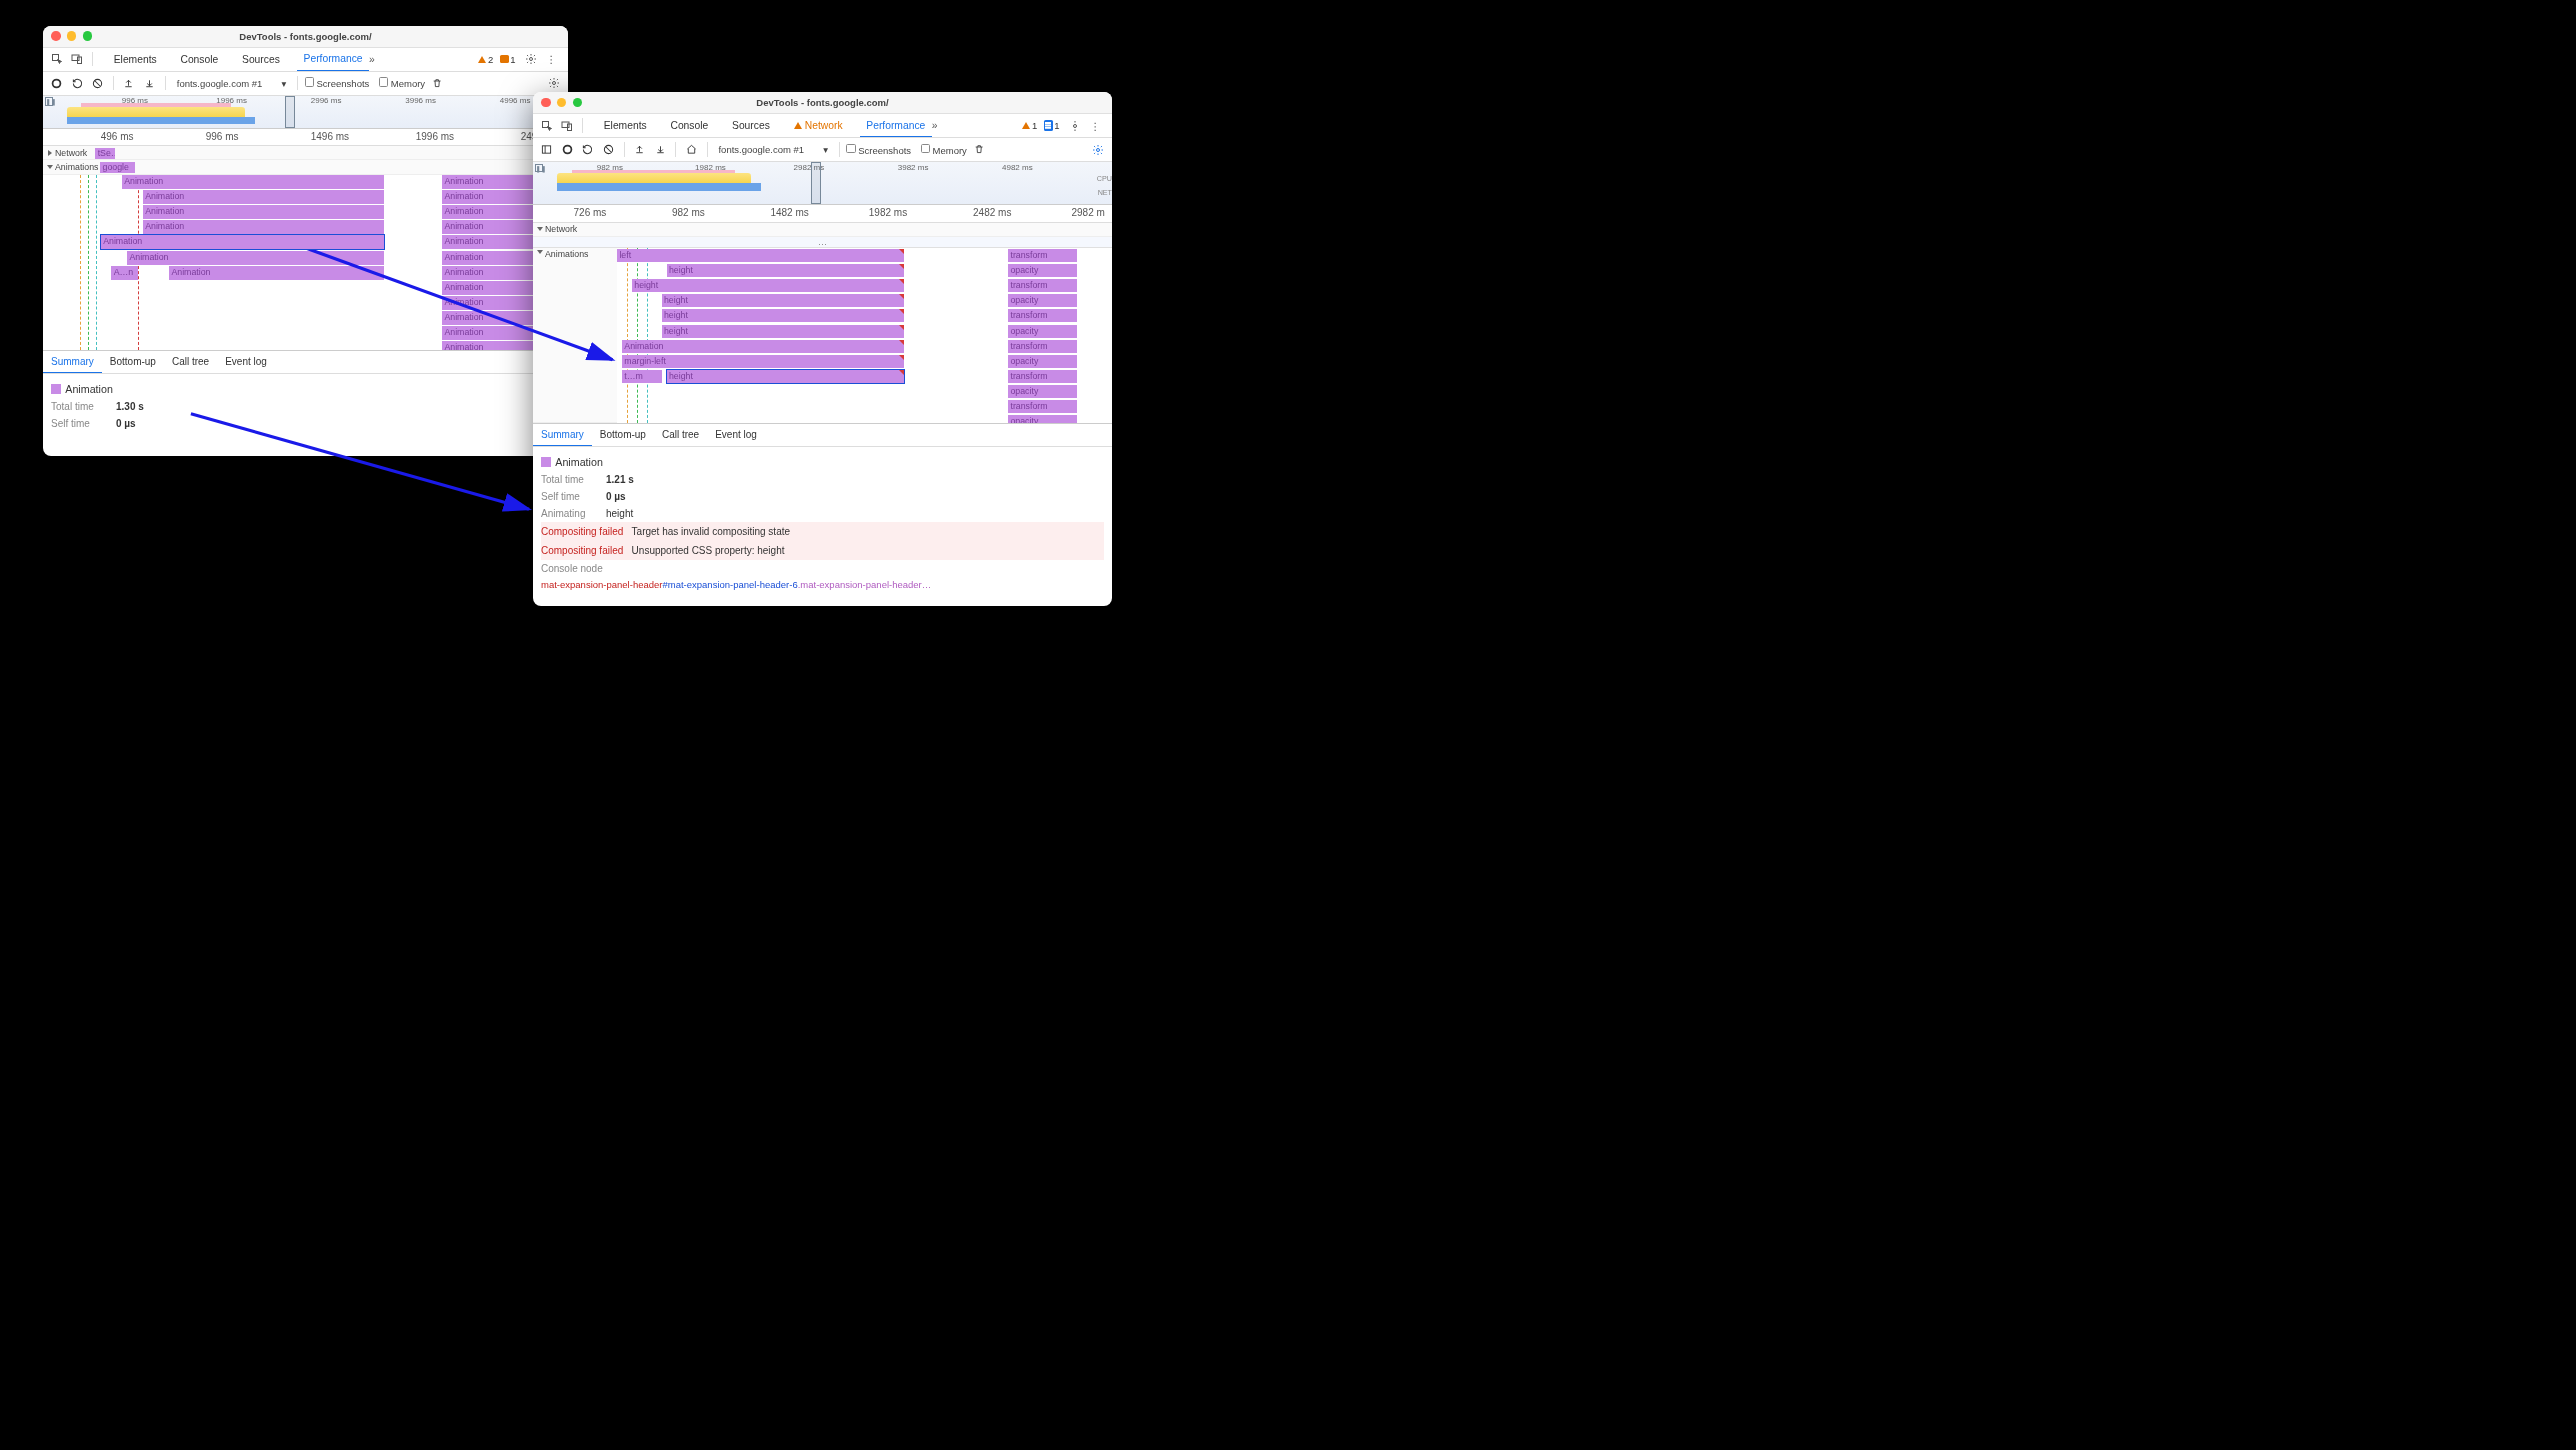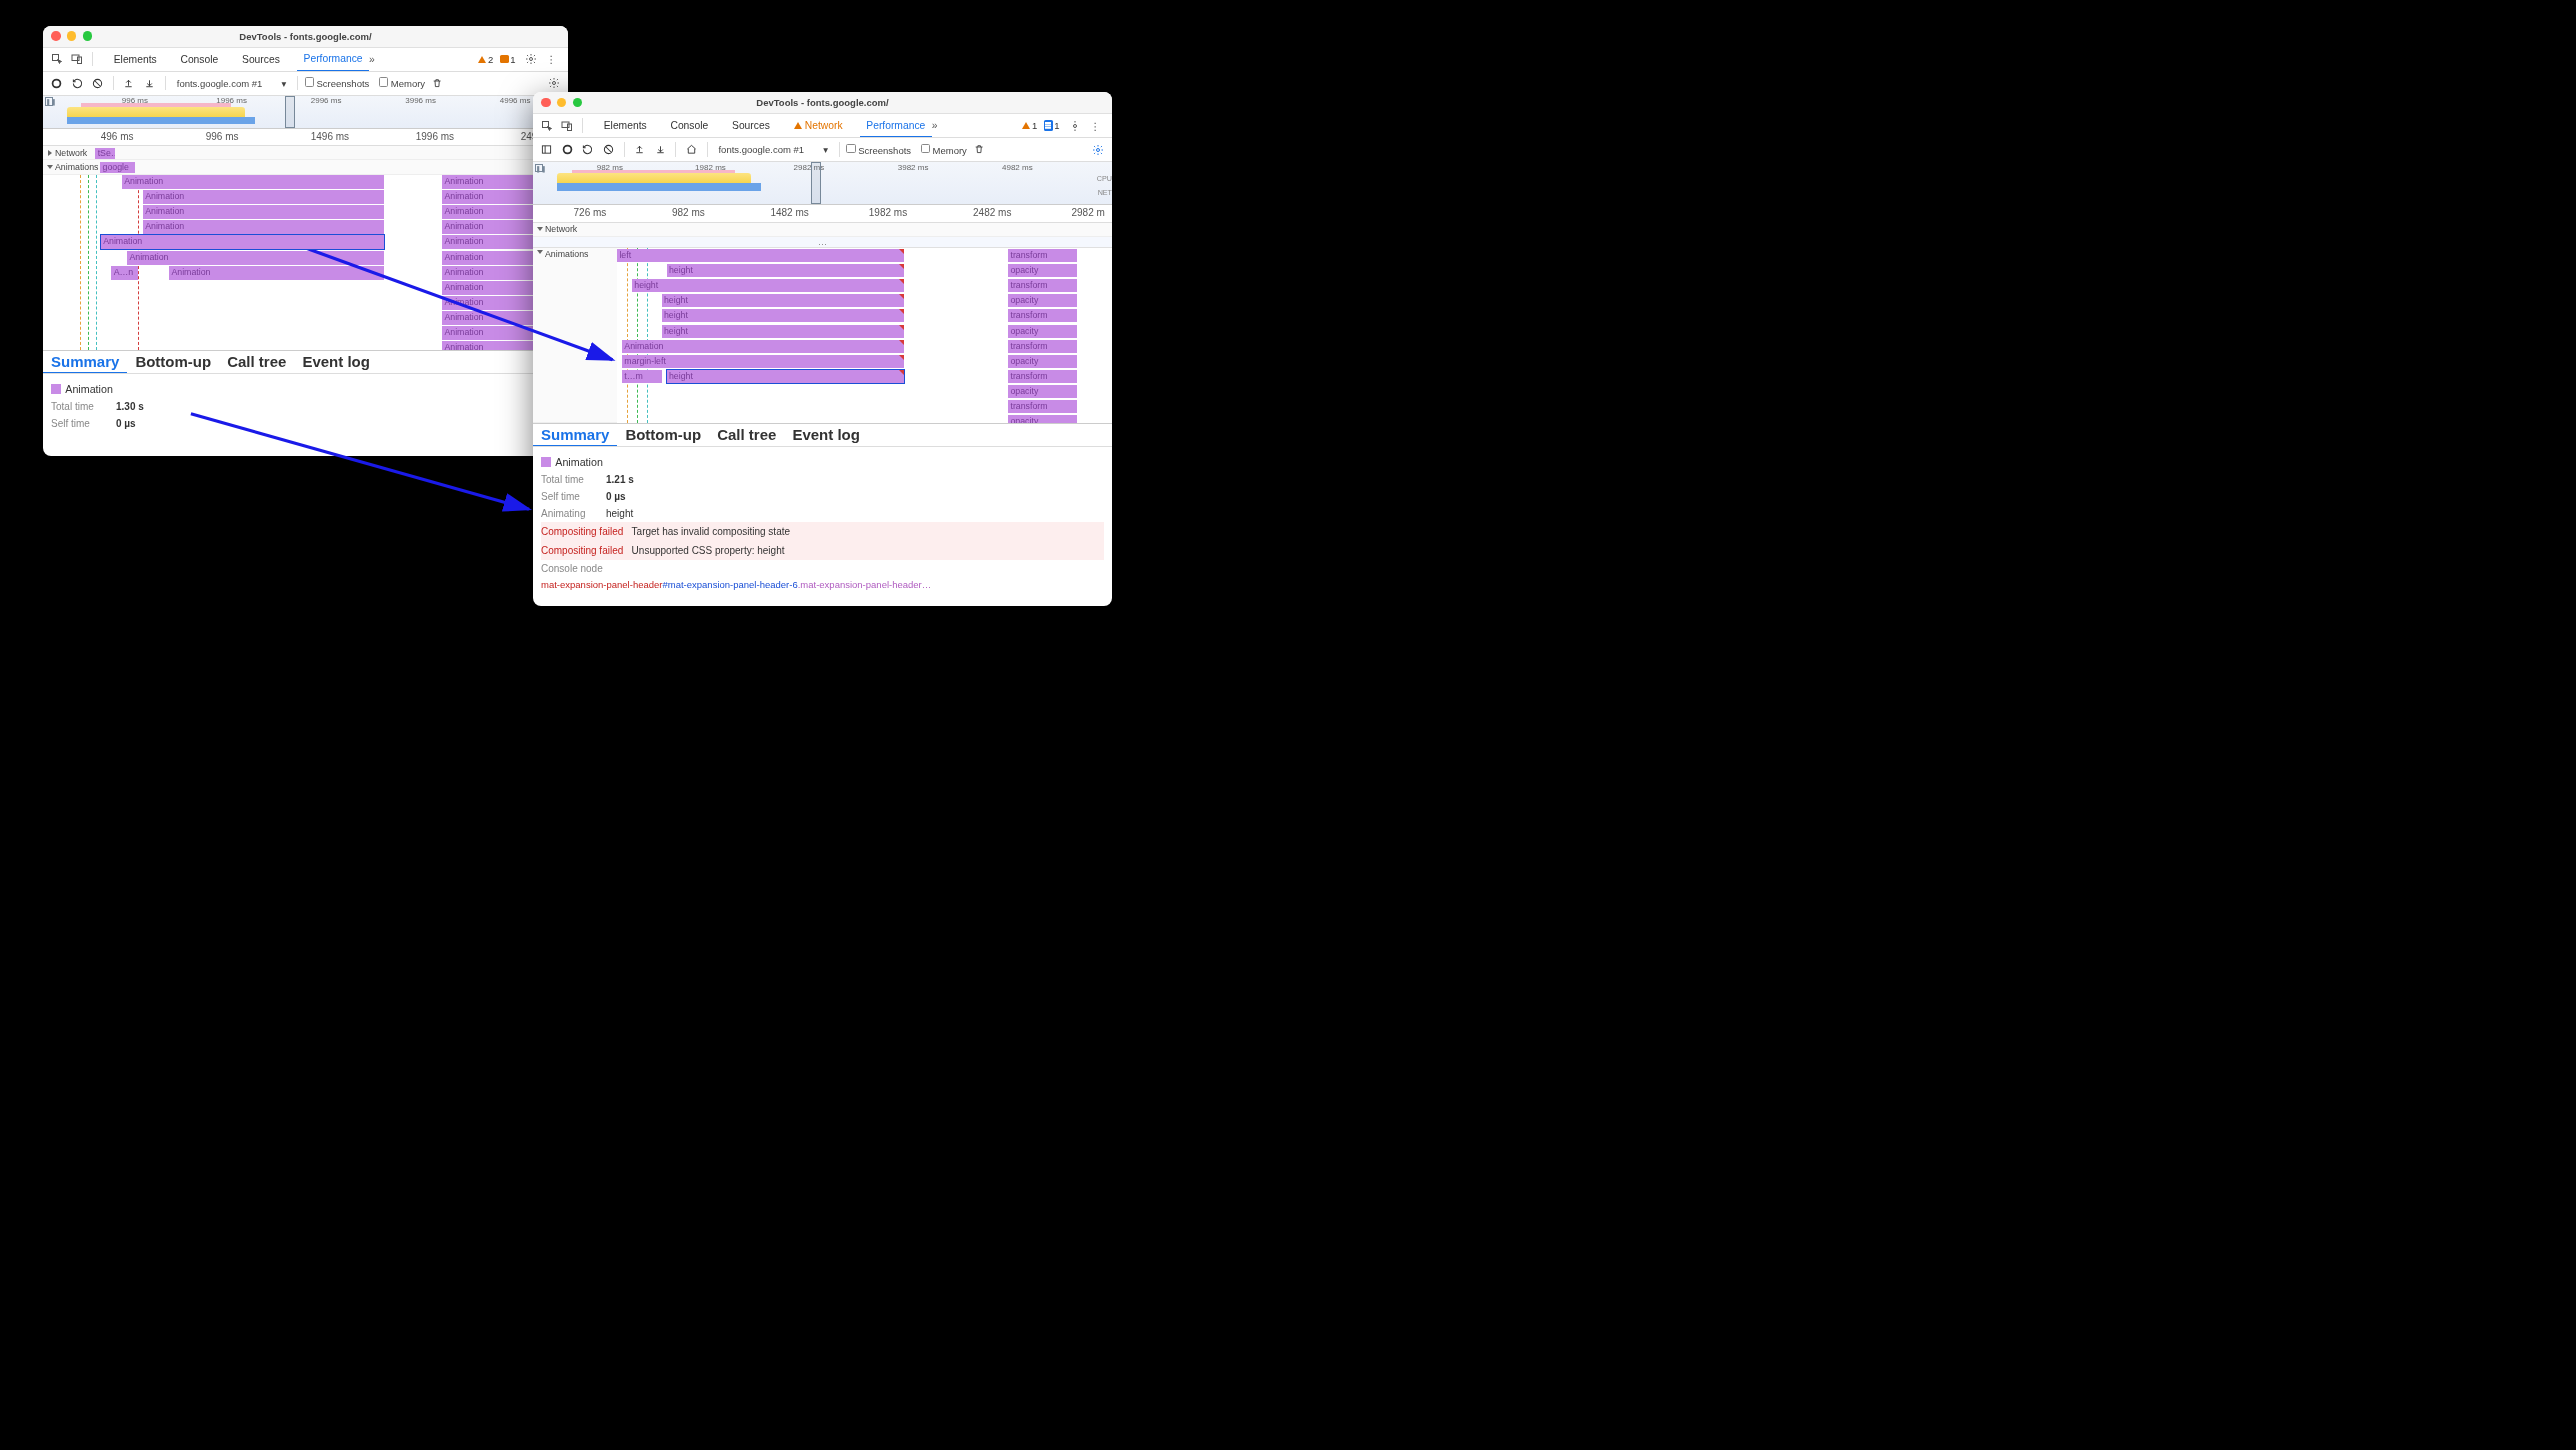--- a/index.html
+++ b/index.html
@@ -41,21 +41,21 @@
   .trackhead .caret { display:inline-block; width:0;height:0;border-top:3.2px solid transparent;border-bottom:3.2px solid transparent;border-left:4px solid #666;margin-right:3.2px;}
   .trackhead.open .caret { transform: rotate(90deg); border-left-color:#666;}
   .flame { position: relative; background:#fff; overflow:hidden; }
   .bar { position:absolute; height:13.5px; background:#c88be6; color:#7a3c9a; font-size:8.8px; line-height:13.5px; padding:0 2.4px; overflow:hidden; white-space:nowrap; margin-top:0.8px; }
   .bar.sel { outline: 1.6px solid #1a4fd6; outline-offset:-0.8px; z-index:5; }
   .bar.tri-end::after { content:""; position:absolute; right:-0.8px; top:0; width:0;height:0; border-top:6.4px solid #d83a3a; border-left:6.4px solid transparent; }
   .dashed { position:absolute; top:0; bottom:0; border-left:0.8px dashed #e6a23c; }
   .dashed.g { border-left-color:#3cba54; }
   .dashed.t { border-left-color:#44c0c0; }
   .dashed.r { border-left-color:#d23c3c; }
-  .detail-tabs { display:flex; height: 24px; border-top:0.8px solid #ccc; border-bottom:0.8px solid #ddd; align-items:center; font-size:15px;font-weight:bold; }
+  .detail-tabs { display:flex; height: 24px; border-top:0.8px solid #ccc; border-bottom:0.8px solid #ddd; align-items:center; font-size:10px; }
   .detail-tabs .dtab { padding:0 8px; height:100%; display:flex; align-items:center; color:#333; }
   .detail-tabs .dtab.active { color:#1a73e8; border-bottom:1.6px solid #1a73e8; }
   .detail-body { padding: 6.4px 8px; font-size: 10px; color:#333; line-height: 1.7; overflow:auto; }
   .swatch { width:9.5px; height:9.5px; background:#c88be6; display:inline-block; margin-right:4.8px; vertical-align:-0.8px; }
   .lbl { color:#888; display:inline-block; width: 65px; }
   .lbl2 { color:#888; display:inline-block; }
   .err { color:#c5221f; }
   .errrow { background:#fdeeee; padding: 0.8px 0; }
   .mono { font-family: ui-monospace, Menlo, monospace; font-size:9.5px; }
   .node-tag { color:#c5221f; } .node-id { color:#1a4fd6; } .node-cls { color:#b05cc0; }

